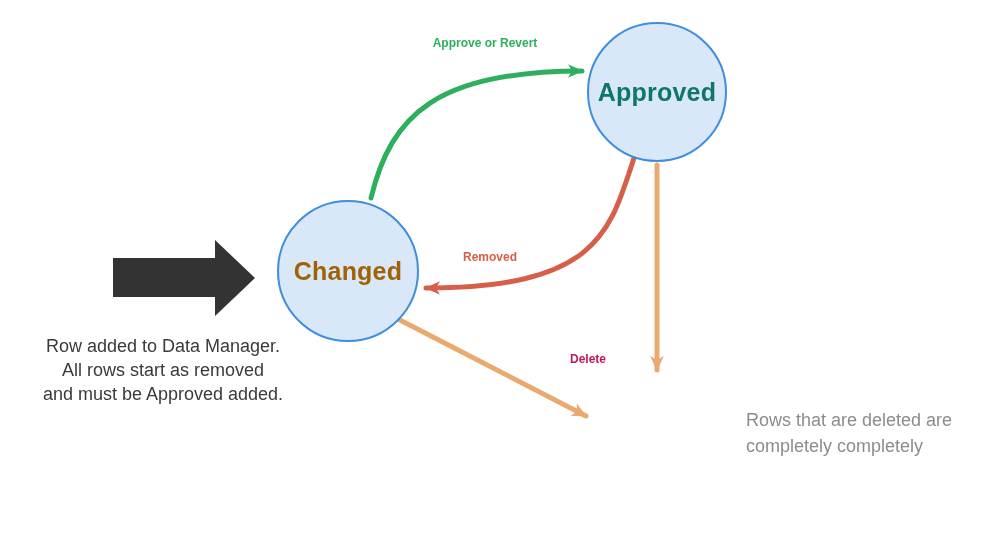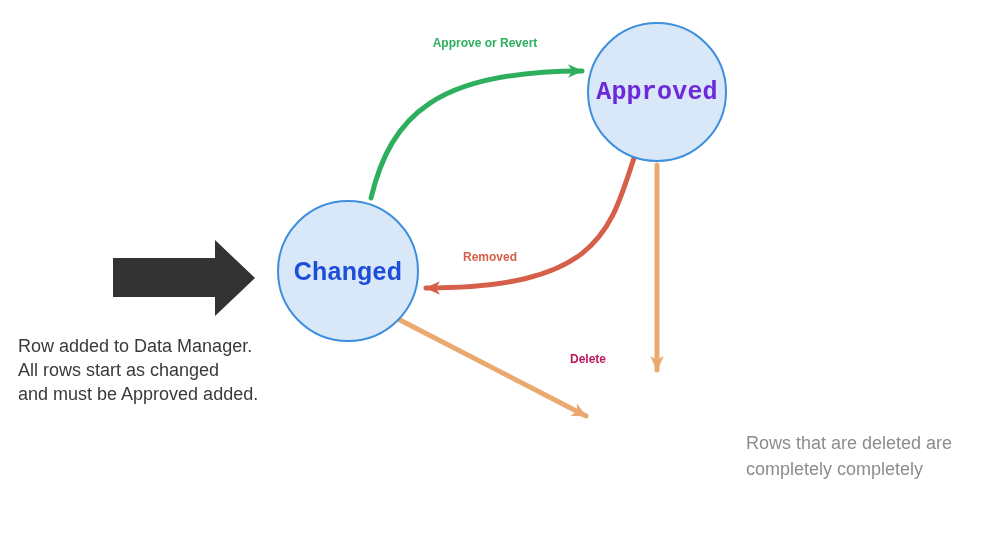--- a/index.html
+++ b/index.html
@@ -52,27 +52,27 @@
   .label-change  { left: 445px; top: 250px; width: 90px;  }
   .label-delete  { left: 550px; top: 352px; width: 76px;  }
 
   .note {
     position: absolute;
     font-size: 18px;
   }
   .note .line { display: block; }
   .note-entry {
     left: 18px; top: 334px; width: 290px;
+    text-align: center;
     line-height: 24px;
   }
   .note-removed {
     left: 746px; top: 407px; width: 256px;
     text-align: left;
     line-height: 26px;
-    margin-top: 23px;
   }
 </style>
 </head>
 <body>
 
 <div class="stage">
 
   <svg class="edge-layer" viewBox="0 0 1002 539">
     <defs>
       <marker id="mk-green" viewBox="0 0 10 10" refX="9" refY="5" markerWidth="3.1" markerHeight="3.1" orient="auto" markerUnits="strokeWidth">
@@ -90,38 +90,38 @@
 
     <path d="M371,198 C391,115 437,71 582,71" fill="none" stroke-width="5" stroke-linecap="round" marker-end="url(#mk-green)" stroke="#2DAF5D"></path>
 
     <path d="M634,158 C610,230 600,288 426,288" fill="none" stroke-width="5" stroke-linecap="round" marker-end="url(#mk-red)" stroke="#D55F48"></path>
 
     <path d="M657,165 L657,370" fill="none" stroke-width="5" stroke-linecap="round" marker-end="url(#mk-orange)" stroke="#EAA96F"></path>
 
     <path d="M398,319 L586,416" fill="none" stroke-width="5" stroke-linecap="round" marker-end="url(#mk-orange)" stroke="#EAA96F"></path>
   </svg>
 
-  <div class="node node-changed" style="background-color: rgb(217, 232, 248); border-color: rgb(62, 142, 222); color: #1d4ed8; align-items: center;">
+  <div class="node node-changed" style="background-color: rgb(217, 232, 248); border-color: rgb(62, 142, 222); color: #a16207; align-items: center;">
     <span>Changed</span>
   </div>
 
-  <div class="node node-approved" style="background-color: rgb(217, 232, 248); border-color: rgb(62, 142, 222); color: #6d28d9; font-family: Liberation Mono, monospace;">
+  <div class="node node-approved" style="background-color: rgb(217, 232, 248); border-color: rgb(62, 142, 222); color: #0f766e;">
     <span>Approved</span>
   </div>
 
 
   <div class="edge-label label-approve" style="color: rgb(45, 175, 93);">Approve or Revert</div>
 
   <div class="edge-label label-change" style="color: rgb(213, 95, 72);">Removed</div>
 
   <div class="edge-label label-delete" style="color: #be185d;">Delete</div>
 
   <div class="note note-entry" style="color: rgb(58, 58, 58);">
     <span class="line">Row added to Data Manager.</span>
-    <span class="line">All rows start as changed</span>
+    <span class="line">All rows start as removed</span>
     <span class="line">and must be Approved added.</span>
   </div>
 
   <div class="note note-removed" style="color: rgb(140, 140, 140);">
     <span class="line">Rows that are deleted are</span>
     <span class="line">completely completely</span>
   </div>
 
 </div>
 

